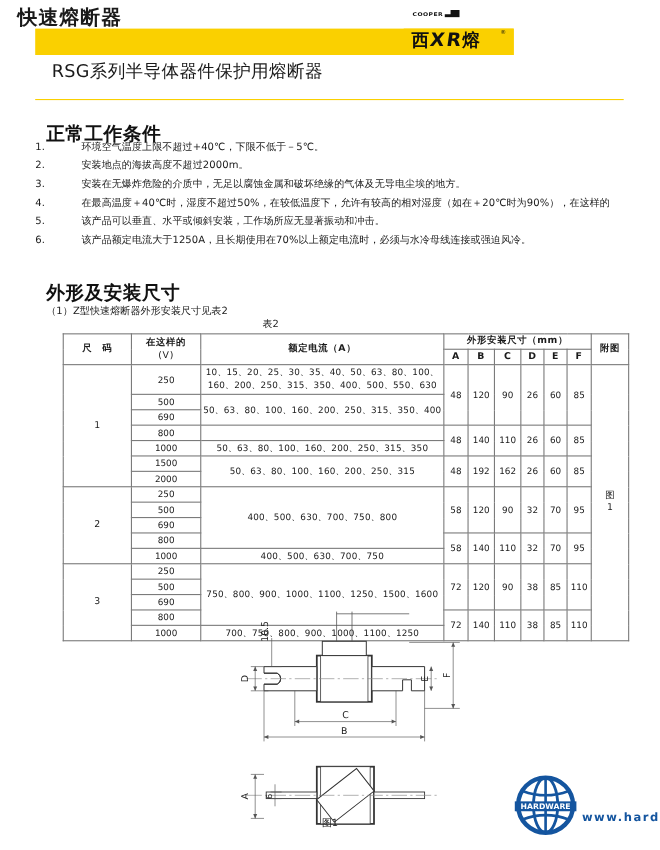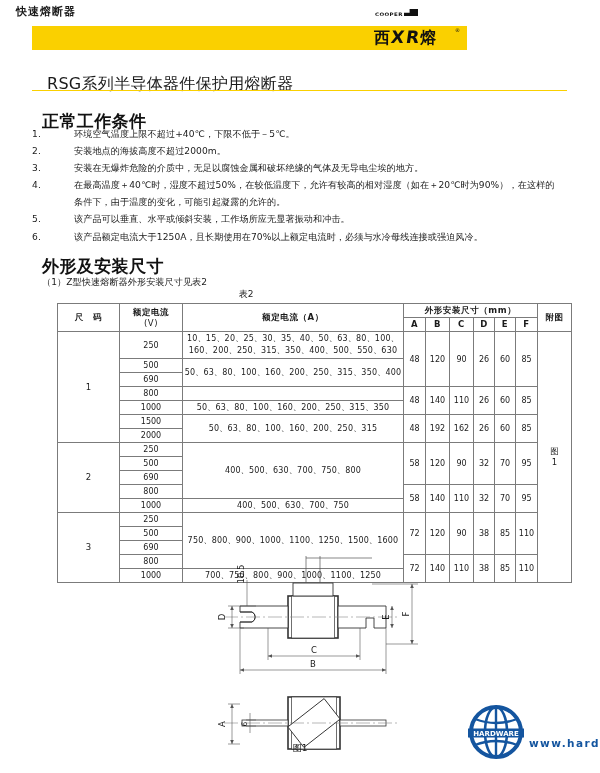--- a/index.html
+++ b/index.html
@@ -22,21 +22,21 @@
     left: 32px;
     top: 26px;
     width: 435px;
     height: 24px;
     background: #FAD000;
   }
   .header-band-label {
     position: absolute;
     left: 16px;
     top: 4px;
-    font-size: 11px;
+    font-size: 18px;
     font-weight: bold;
     color: #1a1a1a;
     letter-spacing: 1px;
   }
 
   .logo-box {
     position: absolute;
     left: 367px;
     top: 26px;
     width: 100px;
@@ -89,21 +89,20 @@
   }
 
   .main-title {
     position: absolute;
     left: 47px;
     top: 55px;
     font-size: 16px;
     font-weight: normal;
     color: #1a1a1a;
     letter-spacing: 0.3px;
-    margin-top: 19px;
   }
   .title-rule {
     position: absolute;
     left: 32px;
     top: 90px;
     width: 535px;
     height: 1px;
     background: #FAD000;
   }
 
@@ -271,24 +270,20 @@
   </div>
   <div class="cond-item">
     <span class="cond-num">3.</span>
     <span class="cond-text">安装在无爆炸危险的介质中，无足以腐蚀金属和破坏绝缘的气体及无导电尘埃的地方。</span>
   </div>
   <div class="cond-item">
     <span class="cond-num">4.</span>
     <span class="cond-text">在最高温度＋40℃时，湿度不超过50%，在较低温度下，允许有较高的相对湿度（如在＋20℃时为90%），在这样的</span>
   </div>
   <div class="cond-item">
-    <span class="cond-num"></span>
-    <span class="cond-text">条件下，由于温度的变化，可能引起凝露的允许的。</span>
-  </div>
-  <div class="cond-item">
     <span class="cond-num">5.</span>
     <span class="cond-text">该产品可以垂直、水平或倾斜安装，工作场所应无显著振动和冲击。</span>
   </div>
   <div class="cond-item">
     <span class="cond-num">6.</span>
     <span class="cond-text">该产品额定电流大于1250A，且长期使用在70%以上额定电流时，必须与水冷母线连接或强迫风冷。</span>
   </div>
 </div>
 
 <div class="sec-heading" style="left:42px; top:255px;">外形及安装尺寸</div>
@@ -307,21 +302,21 @@
         <col style="width:24px">
     <col style="width:21px">
         <col style="width:21px">
         <col style="width:22px">
     <col style="width:34px">
   </colgroup>
   <thead>
     <tr>
       <th rowspan="2">尺　码</th>
       <th rowspan="2">
-        <div>额定电流</div>
+        <div>在这样的</div>
         <div style="font-weight:normal;">(V)</div>
       </th>
       <th rowspan="2" class="cur">额定电流（A）</th>
       <th colspan="6">外形安装尺寸（mm）</th>
       <th rowspan="2">附图</th>
     </tr>
     <tr>
       <th>A</th>
       <th>B</th>
       <th>C</th>

